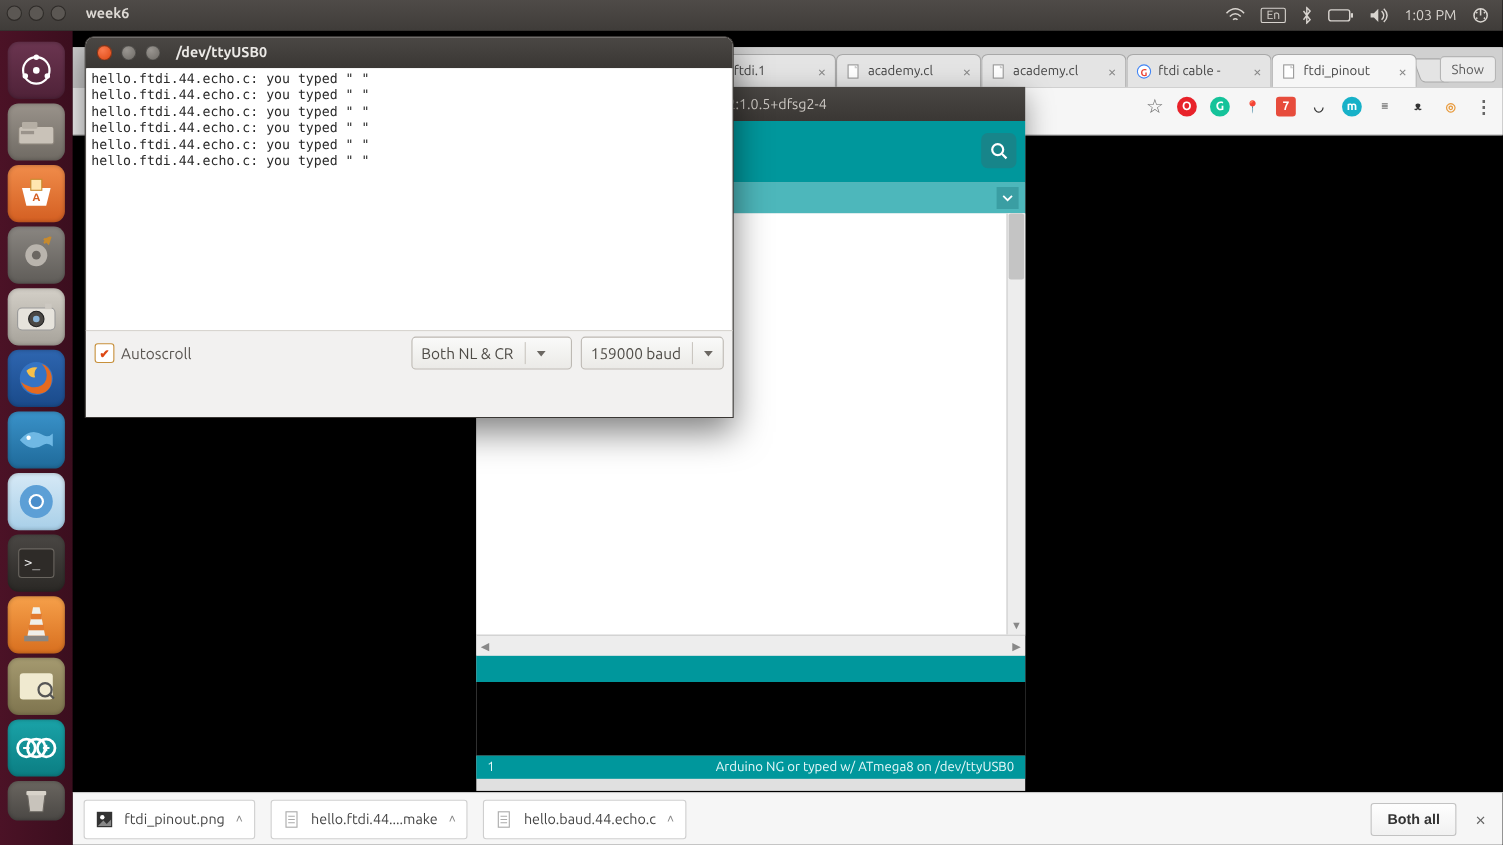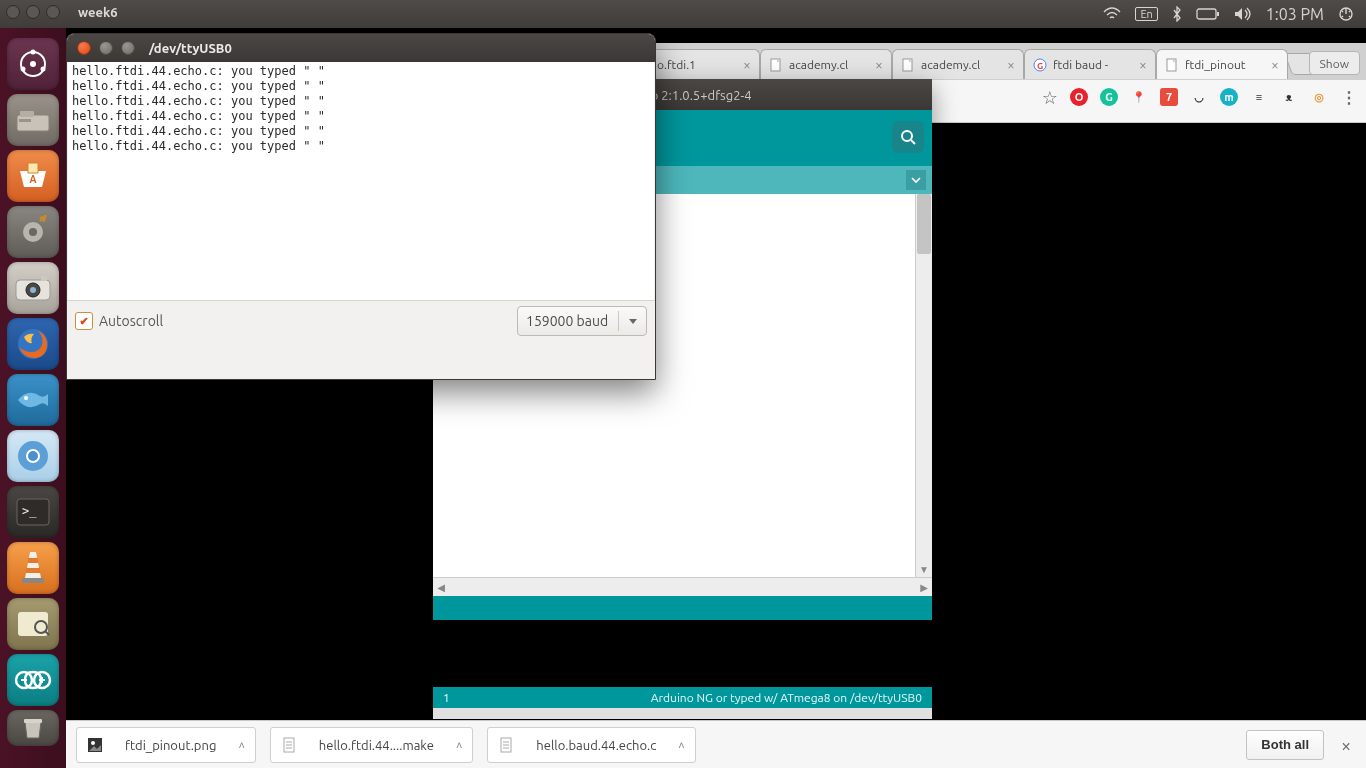--- a/index.html
+++ b/index.html
@@ -47,21 +47,21 @@
     height: 28px;
     display: flex;
     align-items: center;
     gap: 14px;
     padding-right: 8px;
   }
   .menubar .right span {
     display: inline-flex;
     align-items: center;
     color: #d8d4cf;
-    font-size: 16px;
+    font-size: 13px;
   }
   .ind-icon svg { display:block; }
 
   
   .launcher {
     position: absolute;
     left: 0; top: 28px;
     width: 66px; height: 740px;
     background: linear-gradient(to right, #4b1226, #3b0e1e);
     z-index: 9;
@@ -268,21 +268,21 @@
     display: flex;
     align-items: center;
   }
   .arduino-status .left { flex: none; }
   .arduino-status .spacer { flex: 1; }
   .arduino-status .right { flex: none; }
 
   
   .serialmon {
     position: absolute;
-    left: 66px; top: 33px;
+    left: 77px; top: 33px;
     width: 588px; height: 345px;
     background: #f2f1f0;
     border-radius: 8px 8px 0 0;
     box-shadow: 0 12px 32px rgba(0,0,0,.5);
     z-index: 5;
     border: 1px solid #3a3734;
   }
   .sm-titlebar {
     height: 28px;
     background: linear-gradient(to bottom, #4a4744, #3a3734);
@@ -415,21 +415,21 @@
     display: flex;
     align-items: center;
     height: 34px;
     border: 1px solid #cfcfcf;
     border-radius: 3px;
     background: #fff;
     padding: 0 10px;
     margin-right: 14px;
     font-size: 13px;
     color: #444;
-    gap: 22px;
+    gap: 10px;
   }
   .dlitem .chev {
     color: #888;
     font-size: 11px;
   }
   .dlitem .fileicon {
     width: 16px; height: 16px;
   }
   .dlbar .spacer { flex: 1; }
   .dlbar .showall {
@@ -620,21 +620,21 @@
             <path d="M8 1 L11 4 L8 4 Z" fill="#ccc"></path>
           </svg></span>
       <span class="tx">academy.cl</span>
       <span class="x">×</span>
     </div>
     <div class="ctab" style="left:958px;width:132px;">
       <span class="favicon"><svg width="14" height="14">
             <circle cx="7" cy="7" r="6" fill="#fff" stroke="#4285f4"></circle>
             <text x="7" y="11" text-anchor="middle" font-size="9" font-weight="bold" fill="#ea4335">G</text>
           </svg></span>
-      <span class="tx">ftdi baud -</span>
+      <span class="tx">ftdi cable -</span>
       <span class="x">×</span>
     </div>
     <div class="ctab active" style="left:1090px;width:132px;">
       <span class="favicon"><svg width="14" height="14">
             <rect x="2" y="1" width="9" height="12" fill="#fff" stroke="#999"></rect>
             <path d="M8 1 L11 4 L8 4 Z" fill="#ccc"></path>
           </svg></span>
       <span class="tx">ftdi_pinout</span>
       <span class="x">×</span>
     </div>
@@ -713,20 +713,25 @@
 hello.ftdi.44.echo.c: you typed " "
 hello.ftdi.44.echo.c: you typed " "
 hello.ftdi.44.echo.c: you typed " "
 hello.ftdi.44.echo.c: you typed " "</div>
   <div class="sm-footer">
     <label class="sm-check">
       <span class="box">✔</span>
       <span>Autoscroll</span>
     </label>
     <div class="sm-flex"></div>
+    <div class="sm-dropdown" style="width:128px;">
+      <span>Both NL &amp; CR</span>
+      <div class="sep"></div>
+      <div class="arrow"></div>
+    </div>
     <div class="sm-dropdown" style="width:112px;">
       <span>159000 baud</span>
       <div class="sep"></div>
       <div class="arrow"></div>
     </div>
   </div>
 </div>
 
 <div class="dlbar">
   <div class="dlitem">

